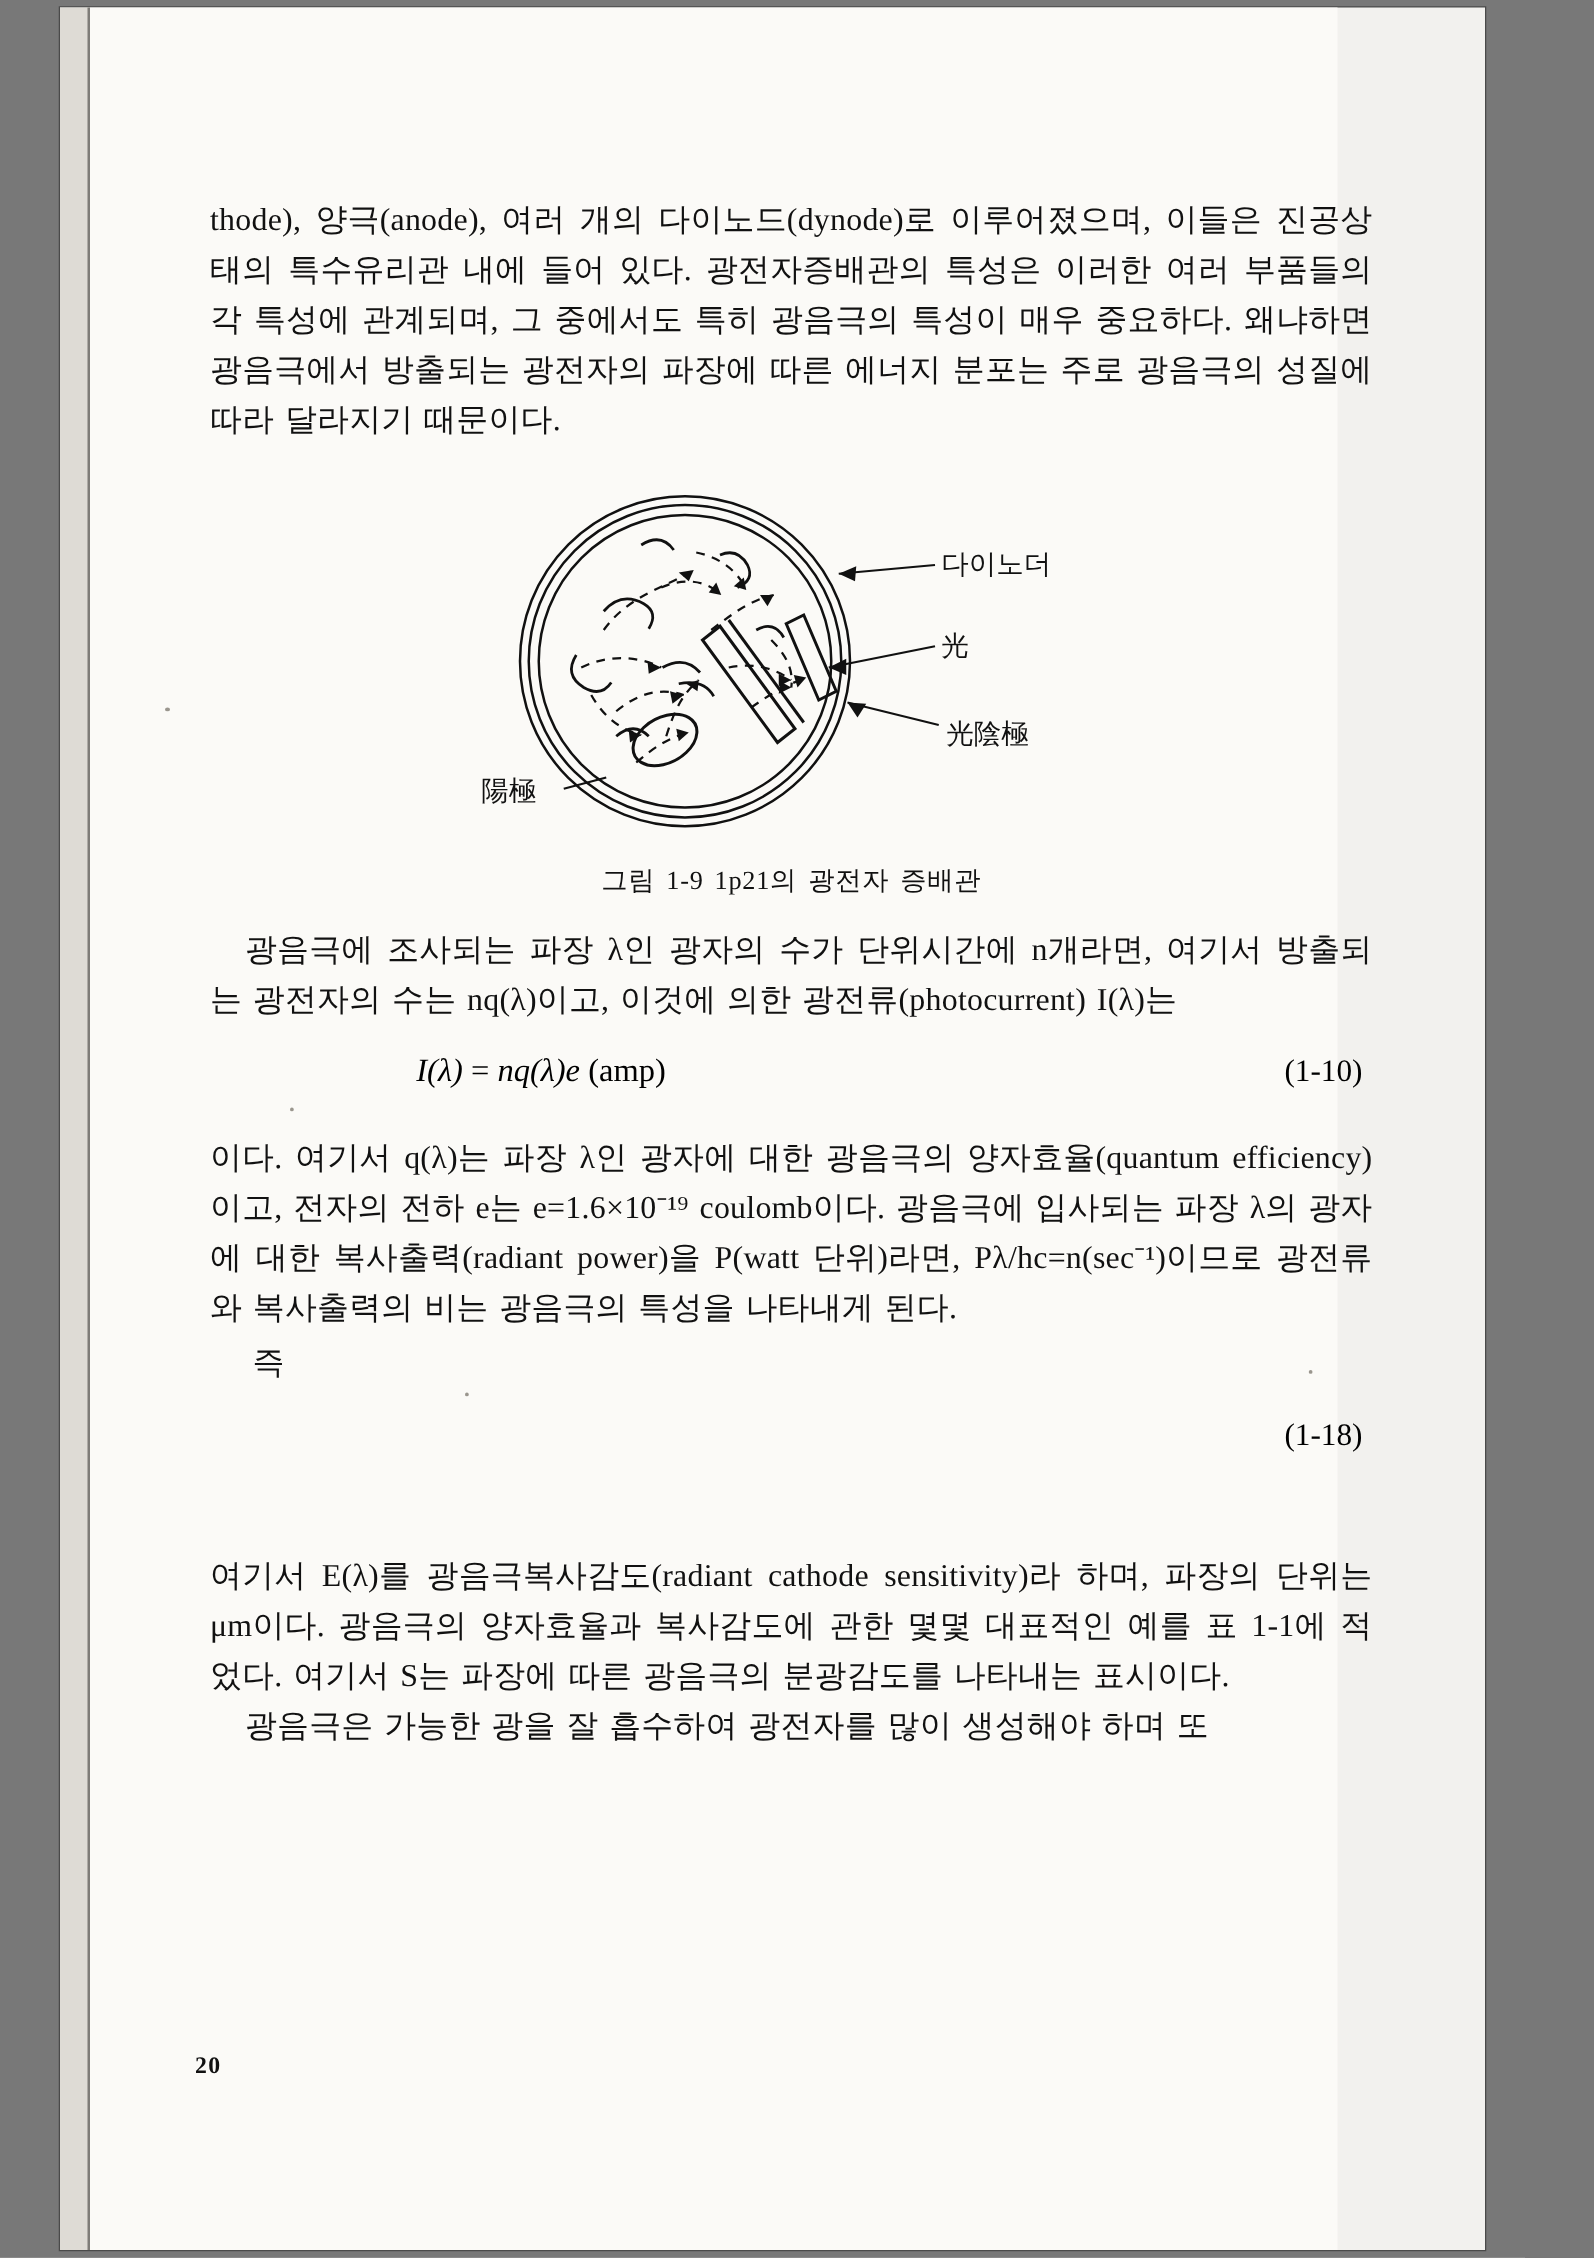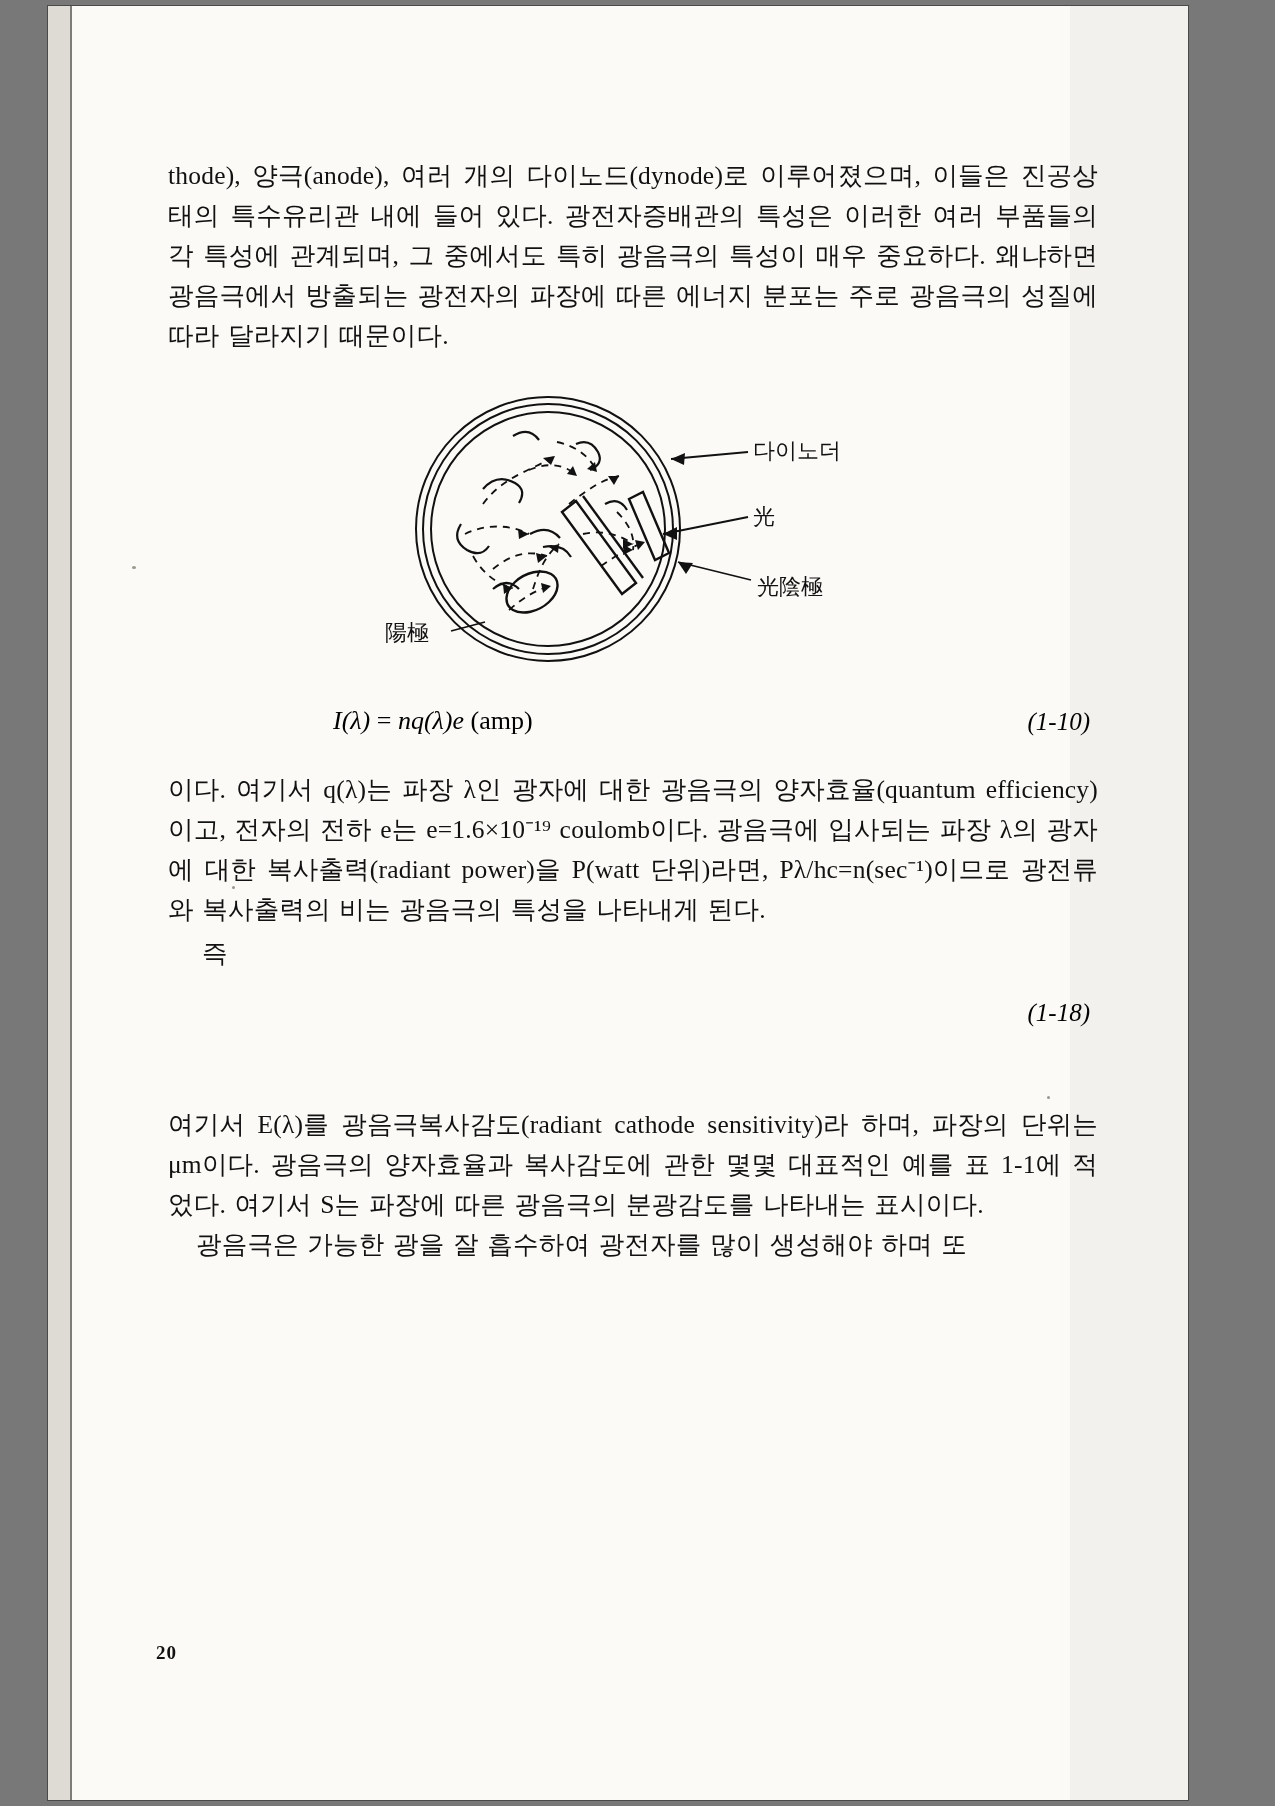--- a/index.html
+++ b/index.html
@@ -96,21 +96,20 @@
     left: 165px;
     top: 0;
     font-size: 26px;
     font-family: "Liberation Serif", serif;
   }
   .eq-num {
     position: absolute;
     right: 8px;
     top: 2px;
     font-size: 25px;
-    font-style: italic;
   }
   .eq-row.tall { height: 84px; margin: 26px 0 24px 0; }
   .eq-body.centered {
     left: 0;
     width: 100%;
     text-align: center;
   }
   .eq-body.centered .inner { display: inline-block; }
   i.v { font-family: "Liberation Serif", serif; font-style: italic; }
   .frac {
@@ -231,21 +230,23 @@
           </g>
           <g font-family="'Liberation Serif', serif" font-size="22" fill="#111">
             <text x="420" y="74">다이노더</text>
             <text x="420" y="140">光</text>
             <text x="424" y="210">光陰極</text>
             <text x="52" y="256">陽極</text>
           </g>
         </svg>
       </div>
 
-
+      <div class="fig-caption">그림 1-9   1p21의 광전자 증배관</div>
+
+      <p class="para indent">광음극에 조사되는 파장 λ인 광자의 수가 단위시간에 n개라면, 여기서 방출되는 광전자의 수는 nq(λ)이고, 이것에 의한 광전류(photocurrent) I(λ)는</p>
 
       <div class="eq-row">
         <div class="eq-body">
           <i class="v">I(λ)</i>
           <span>=</span>
           <i class="v">nq(λ)e</i>
           <span>(amp)</span>
         </div>
         <div class="eq-num">(1-10)</div>
       </div>

